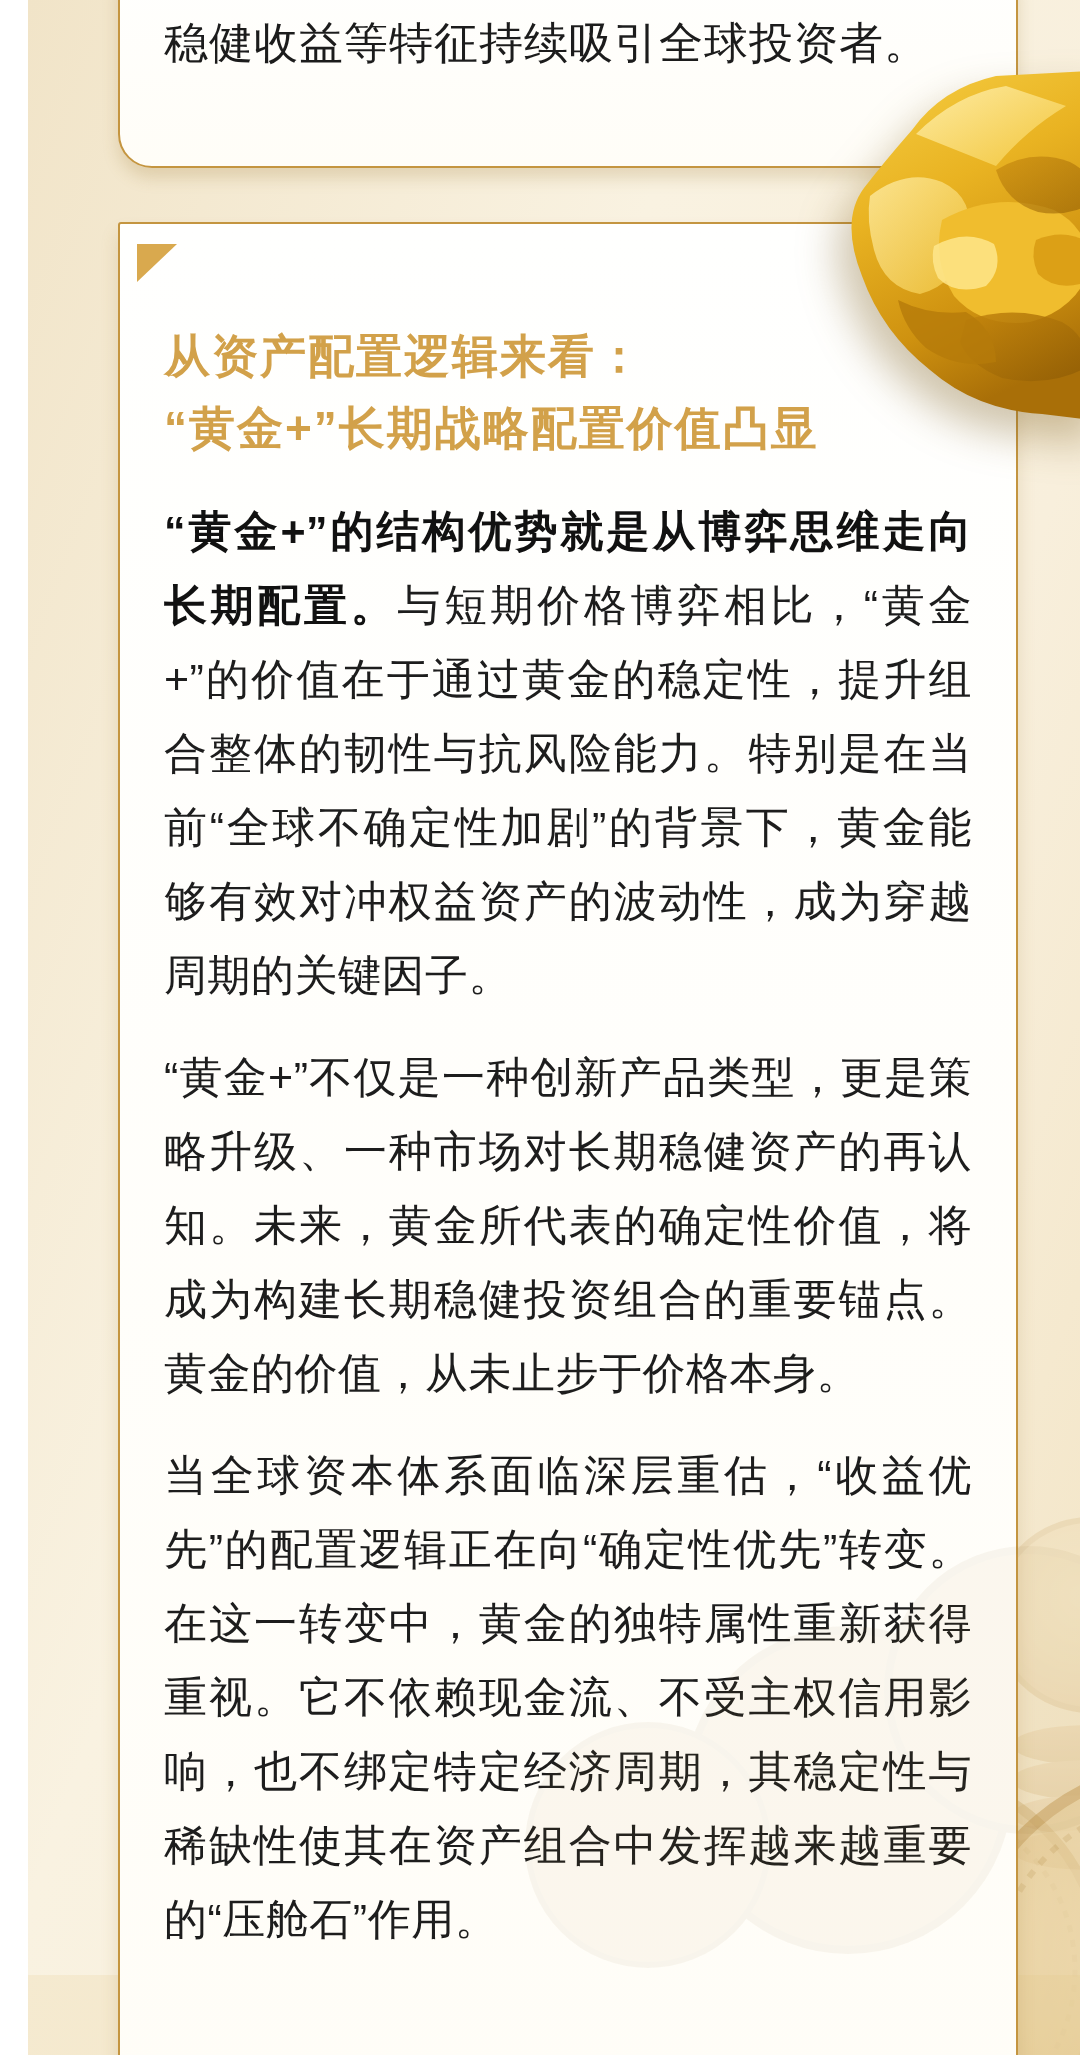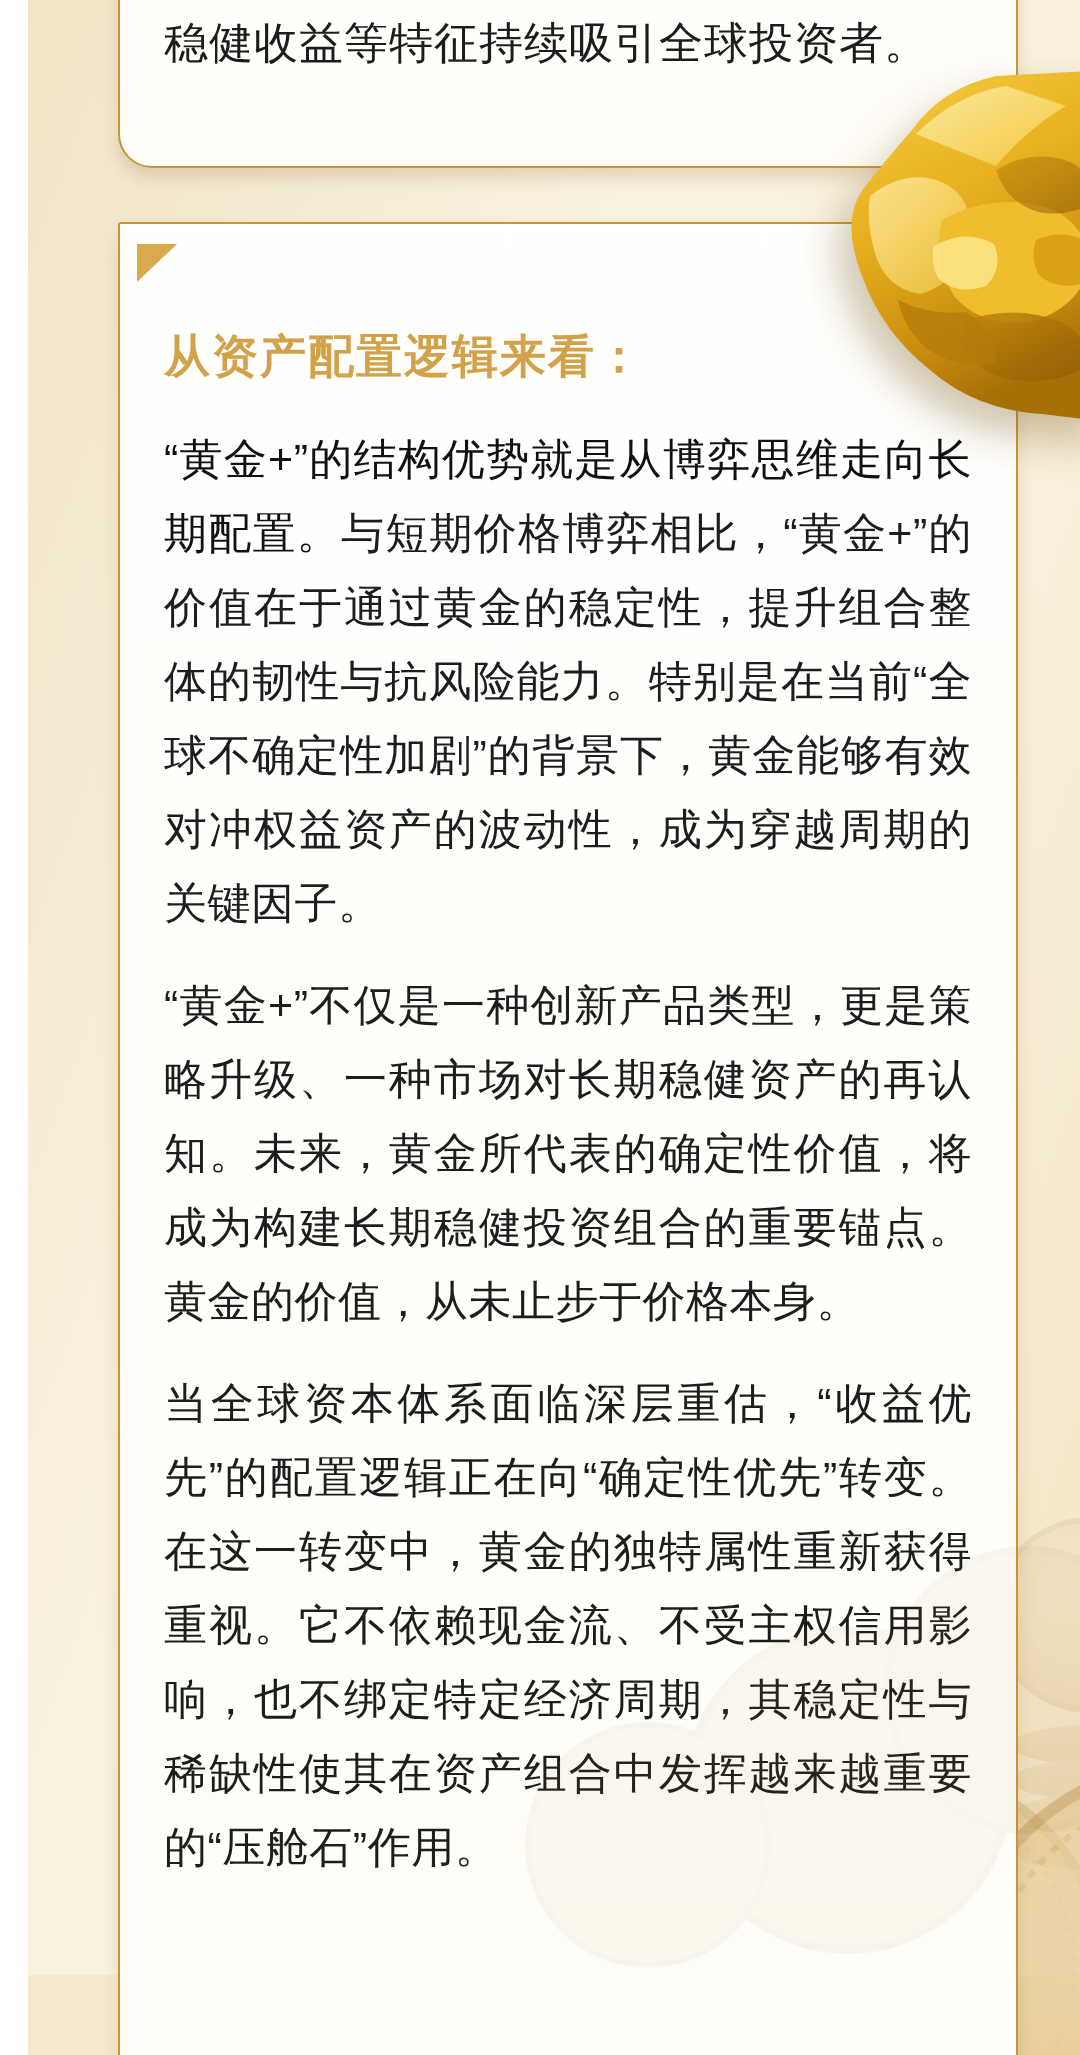--- a/index.html
+++ b/index.html
@@ -76,21 +76,21 @@
   .section-title span { display: block; }
   .body-para {
     margin: 30px 44px 0 44px;
     font-size: 43px;
     line-height: 74px;
     letter-spacing: 0.5px;
     color: #1d1d1d;
     text-align: justify;
   }
   .body-para + .body-para { margin-top: 28px; }
-  .body-para strong { font-weight: normal; color: #111111; }
+  .body-para strong { font-weight: bold; color: #111111; }
   
   .nugget {
     position: absolute;
     left: 818px;
     top: 70px;
     width: 262px;
     height: 352px;
     z-index: 3;
     filter: drop-shadow(-14px 22px 20px rgba(120, 88, 24, 0.35));
   }
@@ -157,20 +157,21 @@
   </svg>
 
   <div class="card intro-card">
     <p class="intro-text">稳健收益等特征持续吸引全球投资者。</p>
   </div>
 
   <div class="card section-card">
     <div class="corner-triangle"></div>
     <h2 class="section-title">
       <span>从资产配置逻辑来看：</span>
+      <span>“黄金+”长期战略配置价值凸显</span>
     </h2>
     <p class="body-para"><strong>“黄金+”的结构优势就是从博弈思维走向长期配置。</strong><span>与短期价格博弈相比，“黄金+”的价值在于通过黄金的稳定性，提升组合整体的韧性与抗风险能力。特别是在当前“全球不确定性加剧”的背景下，黄金能够有效对冲权益资产的波动性，成为穿越周期的关键因子。</span></p>
     <p class="body-para"><strong></strong><span>“黄金+”不仅是一种创新产品类型，更是策略升级、一种市场对长期稳健资产的再认知。未来，黄金所代表的确定性价值，将成为构建长期稳健投资组合的重要锚点。黄金的价值，从未止步于价格本身。</span></p>
     <p class="body-para"><strong></strong><span>当全球资本体系面临深层重估，“收益优先”的配置逻辑正在向“确定性优先”转变。在这一转变中，黄金的独特属性重新获得重视。它不依赖现金流、不受主权信用影响，也不绑定特定经济周期，其稳定性与稀缺性使其在资产组合中发挥越来越重要的“压舱石”作用。</span></p>
   </div>
 
   <svg class="nugget" viewBox="0 0 262 352" xmlns="http://www.w3.org/2000/svg">
     <defs>
       <linearGradient id="nugBase" x1="0" y1="0" x2="0.35" y2="1">
         <stop offset="0%" stop-color="#f6cf45"></stop>

